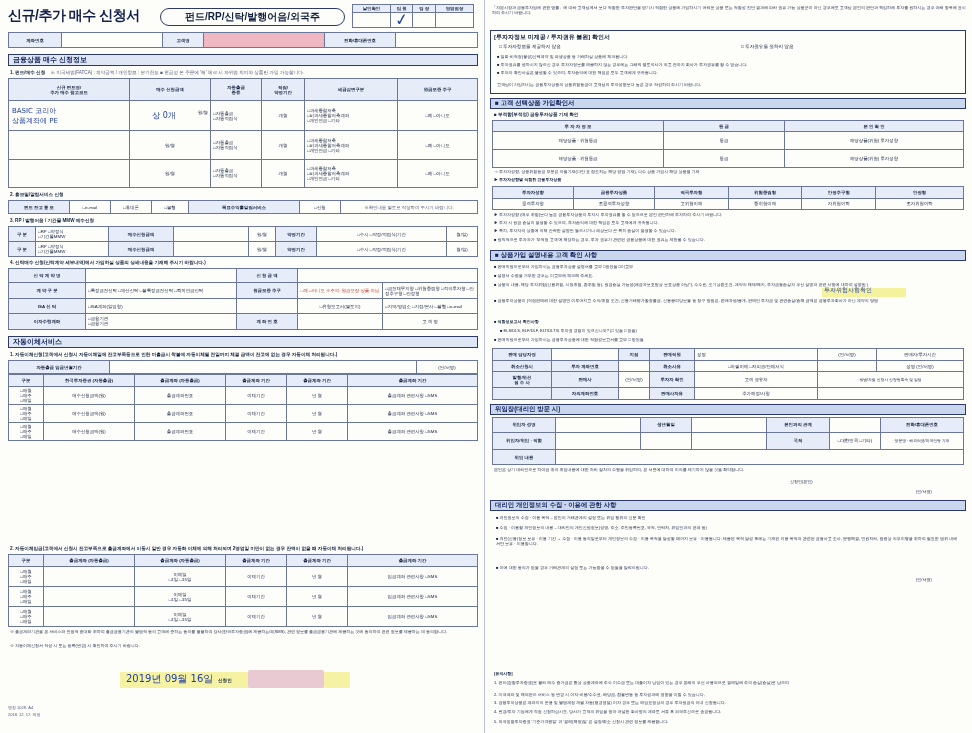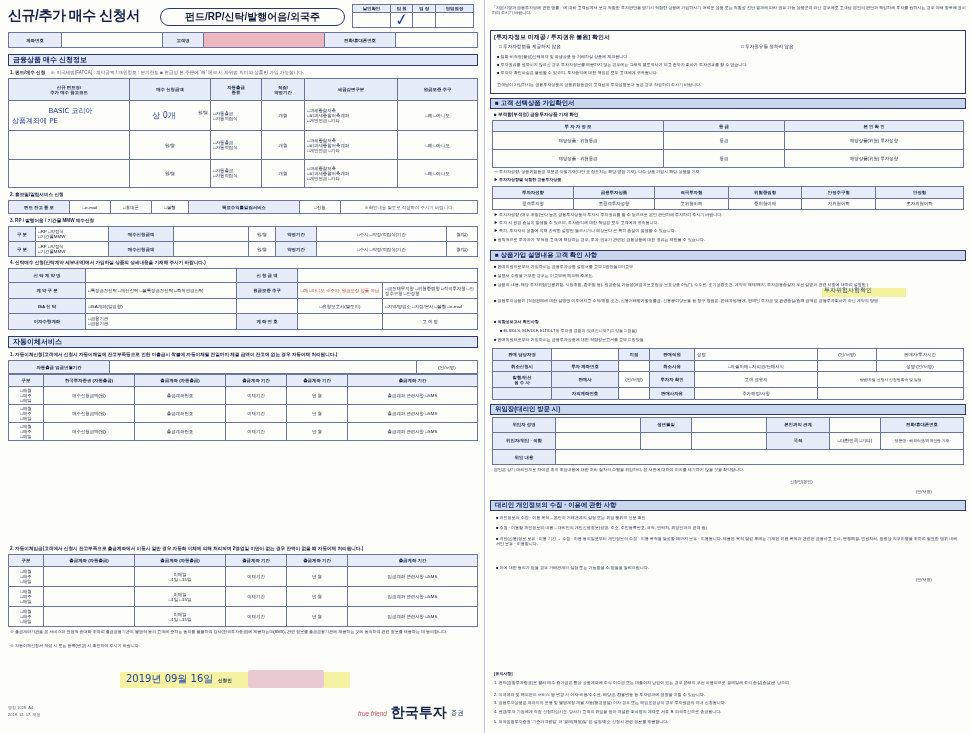--- a/index.html
+++ b/index.html
@@ -86,21 +86,21 @@
         <td class="hdr" style="width:80px;">매수 신청금액</td>
         <td class="hdr" style="width:50px;white-space:pre-line;">자동출금
 종류</td>
         <td class="hdr" style="width:42px;white-space:pre-line;">적립/
 약정기간</td>
         <td class="hdr" style="width:92px;">세금감면구분</td>
         <td class="hdr">원금보증 추구</td>
       </tr>
       <tr style="height:30px;">
         <td>
-          <div class="hand" style="font-size:7px;text-align:center;padding-left:3px;">BASIC 코리아</div>
+          <div class="hand" style="font-size:7px;text-align:left;padding-left:3px;">BASIC 코리아</div>
           <div class="hand" style="font-size:7px;text-align:left;padding-left:3px;">상품계좌에 PE</div>
         </td>
         <td>
           <span class="hand" style="font-size:8px;">상 0개</span>
           <span style="float:right;padding-right:2px;">원/월</span>
         </td>
         <td style="white-space:pre-line;text-align:left;padding-left:2px;">□자동출금
 □자동적립식</td>
         <td>개월</td>
         <td style="white-space:pre-line;text-align:left;padding-left:2px;">□과세종합저축
@@ -355,25 +355,20 @@
 
   <div class="abs yellow" style="left:120px;top:672px;width:230px;height:16px;opacity:.75;"></div>
   <div class="abs hand" style="left:126px;top:672px;font-size:10px;">2019년 09월 16일</div>
   <div class="abs tiny ttl" style="left:218px;top:678px;">신청인</div>
   <div class="abs" style="left:246px;top:668px;width:86px;height:22px;"></div>
   <div class="abs redact2" style="left:248px;top:670px;width:76px;height:18px;border-radius:2px;"></div>
 
   <div class="abs xtiny gray" style="left:8px;top:706px;">명칭 1028. A4</div>
   <div class="abs xtiny gray" style="left:8px;top:713px;">2018. 12. 17. 제정</div>
 
-  <div class="abs" style="left:358px;top:700px;width:180px;height:26px;display:flex;align-items:center;gap:4px;">
-    <span class="md" style="color:#d24b63;font-style:italic;">true friend</span>
-    <span style="font-size:14px;font-weight:bold;color:#16224a;">한국투자</span>
-    <span class="md" style="color:#16224a;">증권</span>
-  </div>
 
   <div class="abs xtiny" style="left:492px;top:6px;width:474px;">「자본시장과 금융투자업에 관한 법률」에 따라 고객님께서 보다 적합한 투자판단을 받기시 적합한 상품에 가입하시기 어려운 상품 또는 적합성 진단 결과에 따라 권유 가능 상품군이 아닌 경우에도 고객님 본인의 판단과 책임하에 투자를 원하시는 경우 아래 항목에 표시하여 주시기 바랍니다.</div>
 
   <div class="abs" style="left:490px;top:30px;width:476px;height:64px;border:1px solid #2b3a6b;">
     <div class="abs ttl" style="left:3px;top:2px;font-size:6px;">[투자자정보 미제공 / 투자권유 불원] 확인서</div>
     <div class="abs tiny" style="left:8px;top:13px;">□ 투자자정보를 제공하지 않음</div>
     <div class="abs tiny" style="left:250px;top:13px;">□ 투자권유를 원하지 않음</div>
     <div class="abs xtiny" style="left:6px;top:24px;width:466px;">■ 일회·비적정(불성)신택계약 및 파생상품 등 거래하실 상품에 체크됩니다</div>
     <div class="abs xtiny" style="left:6px;top:32px;width:466px;">■ 투자권유를 원하시지 않으신 경우 투자자정보를 제공하지 않는 경우에는 그래픽 별도의사가 되고 전까지 회사가 투자권유를 할 수 없습니다.</div>
     <div class="abs xtiny" style="left:6px;top:40px;width:466px;">■ 투자자 확인사실은 불원할 수 있으며, 투자손익에 대한 책임은 모두 고객에게 귀속됩니다.</div>

